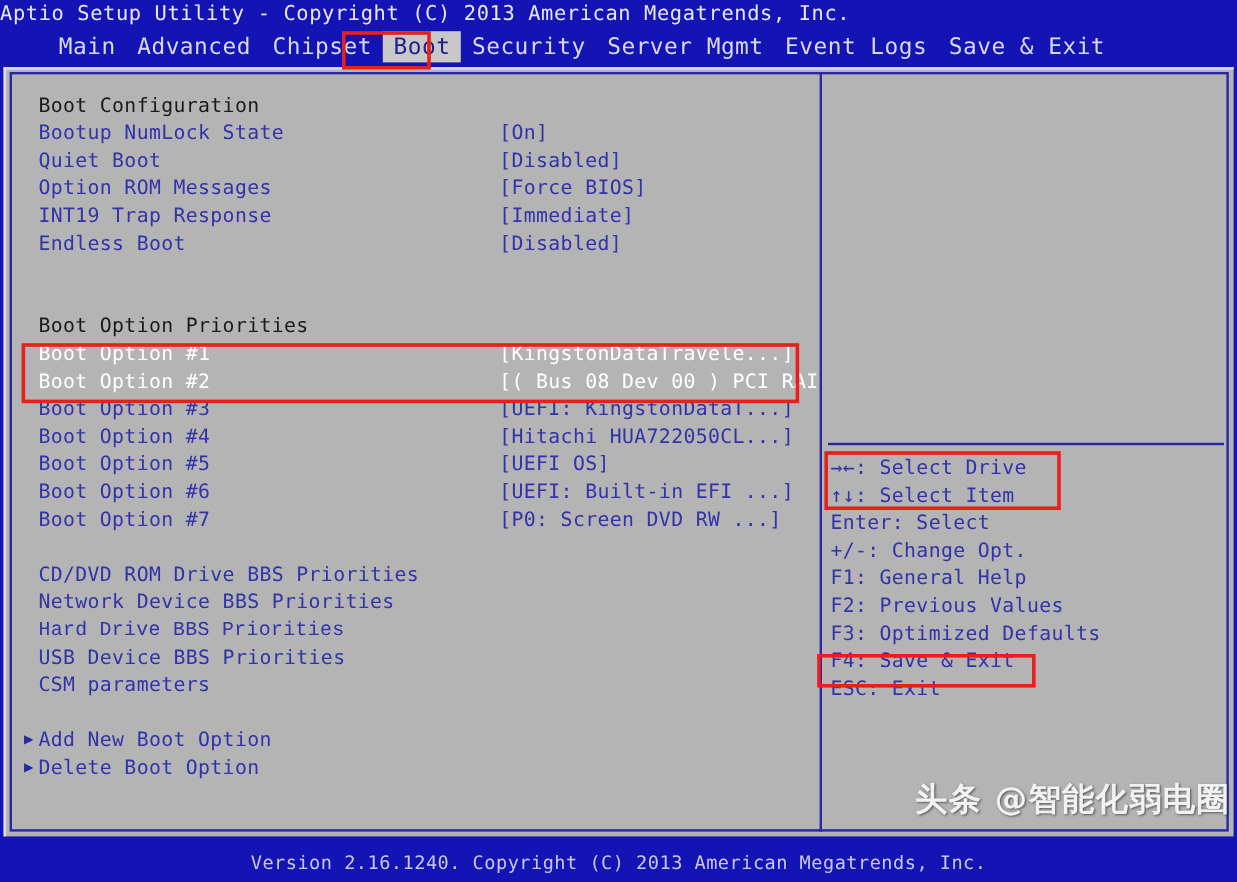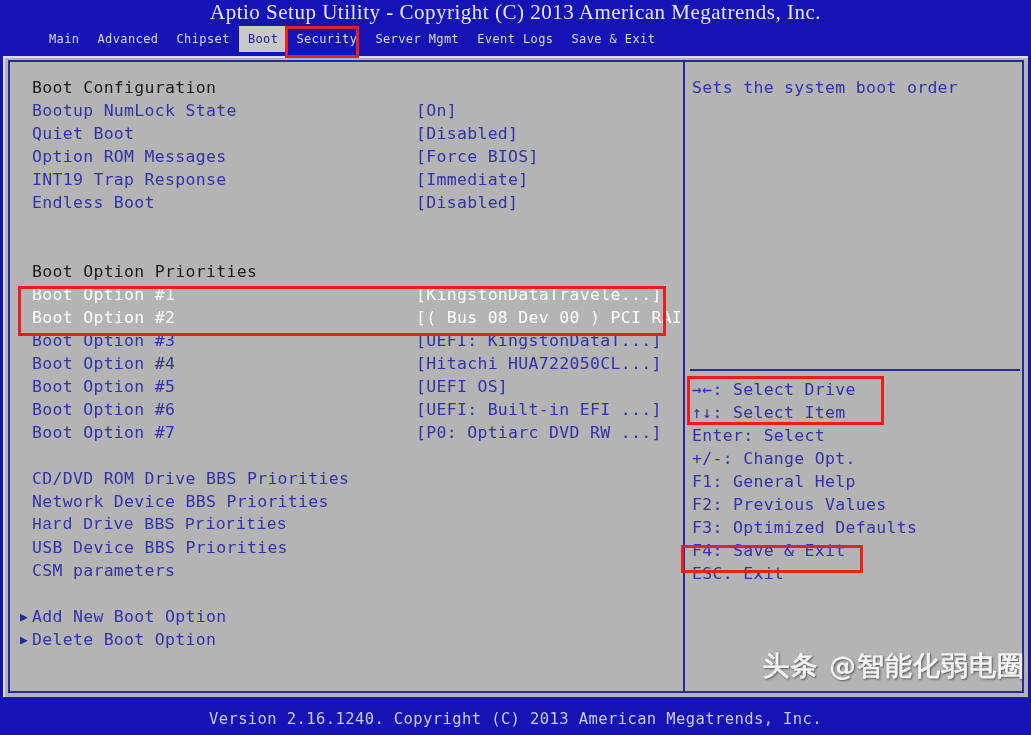--- a/index.html
+++ b/index.html
@@ -16,41 +16,40 @@
     overflow: hidden;
     -webkit-font-smoothing: none;
   }
 
   
   #titlebar {
     position: absolute;
     left: 0; top: 0;
     width: 1031px; height: 24px;
     color: #e6e6f5;
-    font-size: 21px;
+    font-size: 17px;
     letter-spacing: 0.5px;
-    text-align: center;
+    text-align: left;
     line-height: 24px;
     white-space: pre;
-    font-family: Liberation Serif, serif;
   }
 
   
   #menubar {
     position: absolute;
     left: 0; top: 26px;
     width: 1031px; height: 26px;
     display: flex;
     align-items: center;
     padding-left: 40px;
     box-sizing: border-box;
   }
   .menu-tab {
     color: #d8d8ee;
-    font-size: 12px;
+    font-size: 19px;
     line-height: 26px;
     padding: 0 9px;
     white-space: pre;
     letter-spacing: 0.4px;
   }
   .menu-tab.active {
     background: #c8c8c8;
     color: #20208c;
   }
 
@@ -238,21 +237,21 @@
       <div style="position: absolute; left: 0px; top: 313px; width: 673px; height: 23px;">
         <span class="row label c-item" style="top: 0px;">Boot Option #5</span>
         <span class="row value c-item" style="top: 0px;">[UEFI OS]</span>
       </div>
       <div style="position: absolute; left: 0px; top: 336px; width: 673px; height: 23px;">
         <span class="row label c-item" style="top: 0px;">Boot Option #6</span>
         <span class="row value c-item" style="top: 0px;">[UEFI: Built-in EFI ...]</span>
       </div>
       <div style="position: absolute; left: 0px; top: 359px; width: 673px; height: 23px;">
         <span class="row label c-item" style="top: 0px;">Boot Option #7</span>
-        <span class="row value c-item" style="top: 0px;">[P0: Optiarc DVD RW ...]</span>
+        <span class="row value c-item" style="top: 0px;">[P0: Screen DVD RW ...]</span>
       </div>
       <div style="position: absolute; left: 0px; top: 405px; width: 673px; height: 23px;">
         <span class="row label c-item" style="top: 0px;">CD/DVD ROM Drive BBS Priorities</span>
       </div>
       <div style="position: absolute; left: 0px; top: 428px; width: 673px; height: 23px;">
         <span class="row label c-item" style="top: 0px;">Network Device BBS Priorities</span>
       </div>
       <div style="position: absolute; left: 0px; top: 451px; width: 673px; height: 23px; font-family: Liberation Mono, monospace;">
         <span class="row label c-item" style="top: 0px;">Hard Drive BBS Priorities</span>
       </div>
@@ -266,21 +265,20 @@
         <span class="tri">▶</span>
         <span class="row label c-item" style="top: 0px;">Add New Boot Option</span>
       </div>
       <div style="position: absolute; left: 0px; top: 566px; width: 673px; height: 23px;">
         <span class="tri">▶</span>
         <span class="row label c-item" style="top: 0px;">Delete Boot Option</span>
       </div>
     </div>
 
   <div id="rightpanel">
-      <div class="rrow" style="top: 14px;">Sets the system boot order</div>
       <div class="rrow" style="top: 316px;">→←: Select Drive</div>
       <div class="rrow" style="top: 339px;">↑↓: Select Item</div>
       <div class="rrow" style="top: 362px;">Enter: Select</div>
       <div class="rrow" style="top: 385px;">+/-: Change Opt.</div>
       <div class="rrow" style="top: 408px;">F1: General Help</div>
       <div class="rrow" style="top: 431px;">F2: Previous Values</div>
       <div class="rrow" style="top: 454px;">F3: Optimized Defaults</div>
       <div class="rrow" style="top: 477px;">F4: Save &amp; Exit</div>
       <div class="rrow" style="top: 500px;">ESC: Exit</div>
     </div>

